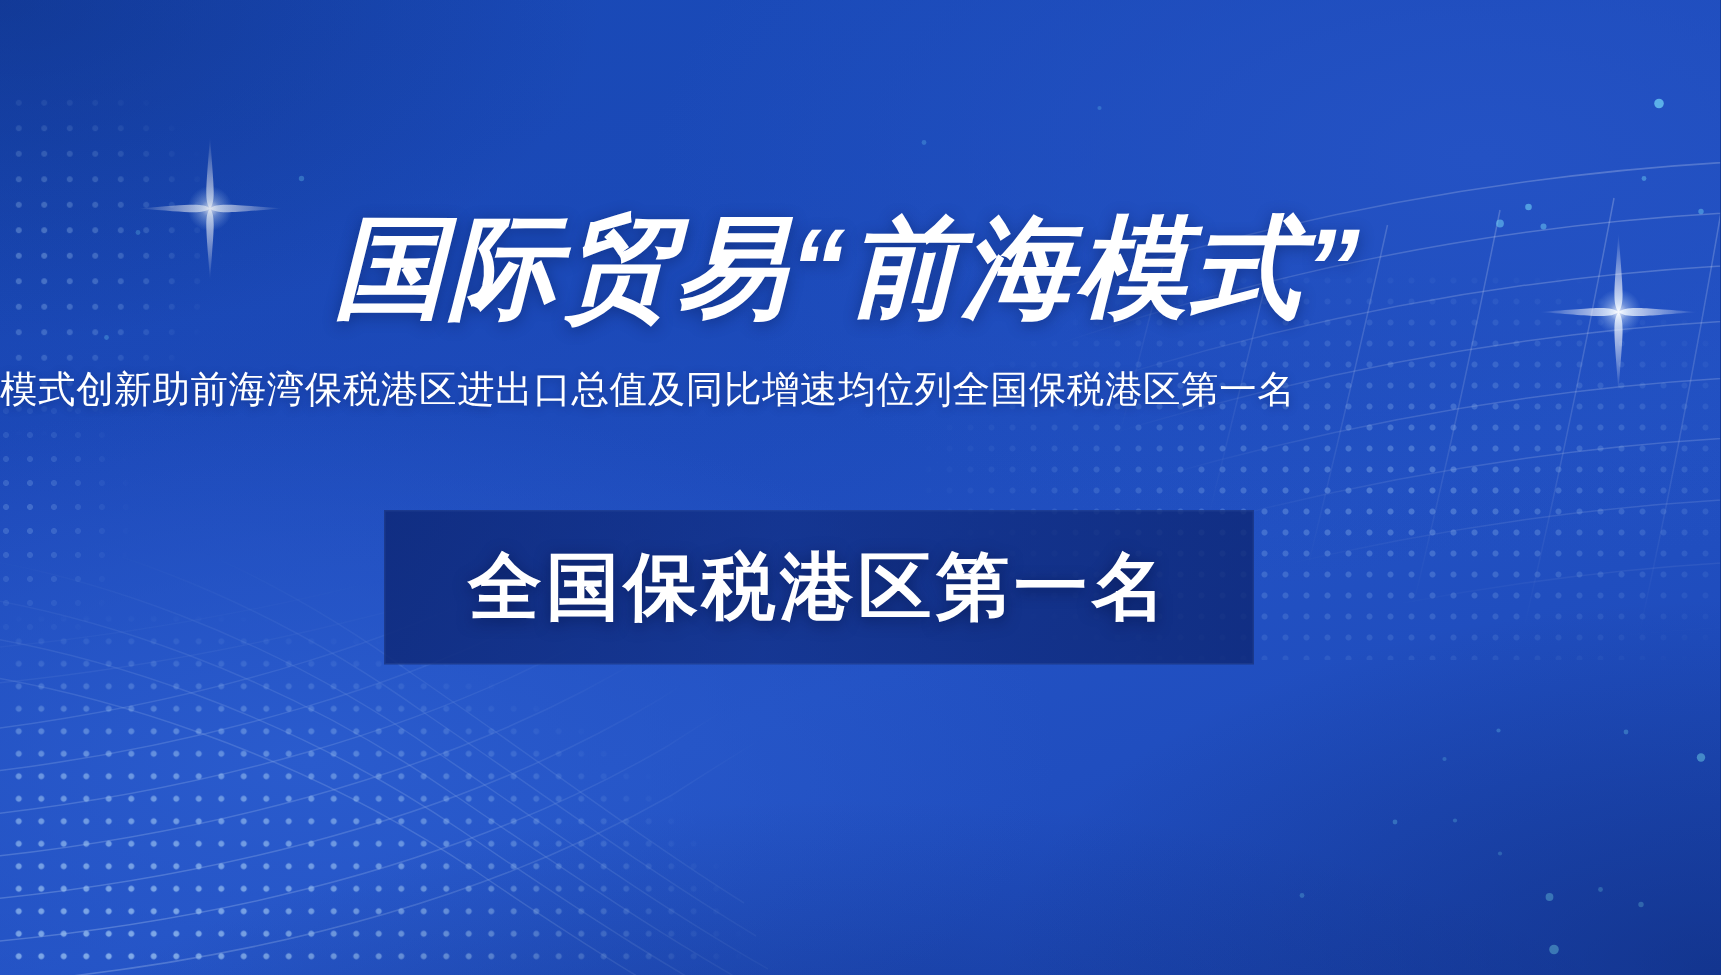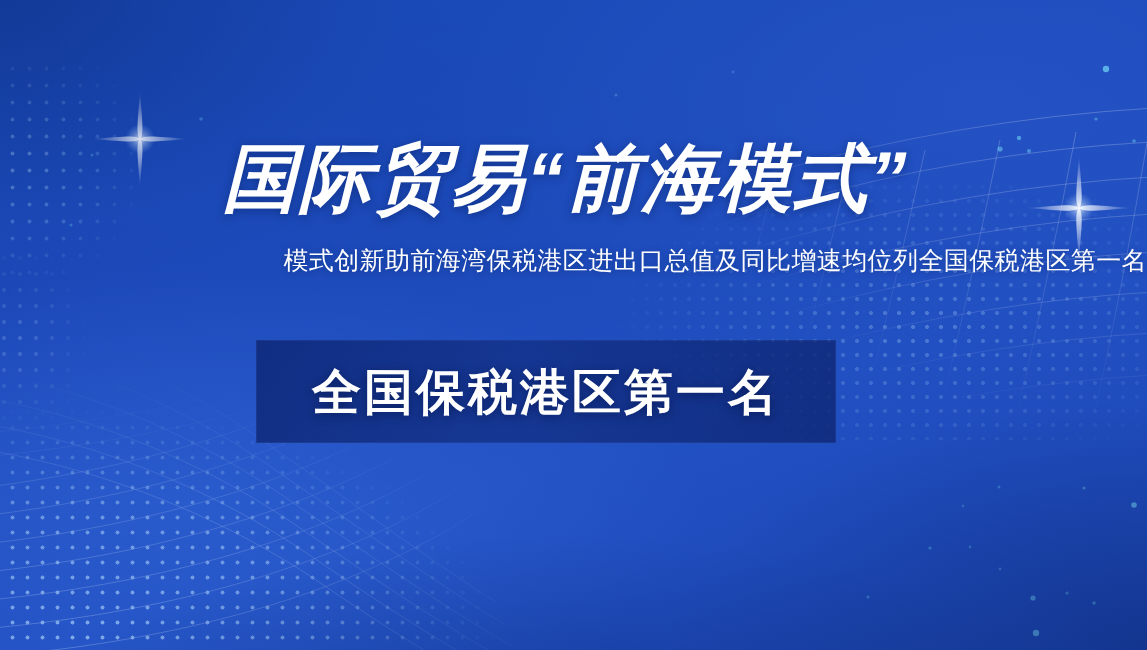--- a/index.html
+++ b/index.html
@@ -96,21 +96,21 @@
     font-weight: bold;
     font-style: italic;
     letter-spacing: 2px;
     white-space: nowrap;
     text-shadow: 0 2px 10px rgba(6,24,80,0.45);
   }
   .subtitle {
     position: absolute;
     left: 0; right: 0;
     top: 243px;
-    text-align: right;
+    text-align: left;
     color: #ffffff;
     font-size: 25px;
     line-height: 34px;
     font-weight: normal;
     letter-spacing: 0.4px;
     white-space: nowrap;
     text-shadow: 0 1px 6px rgba(6,24,80,0.40);
   }
 
   .highlight-box {

